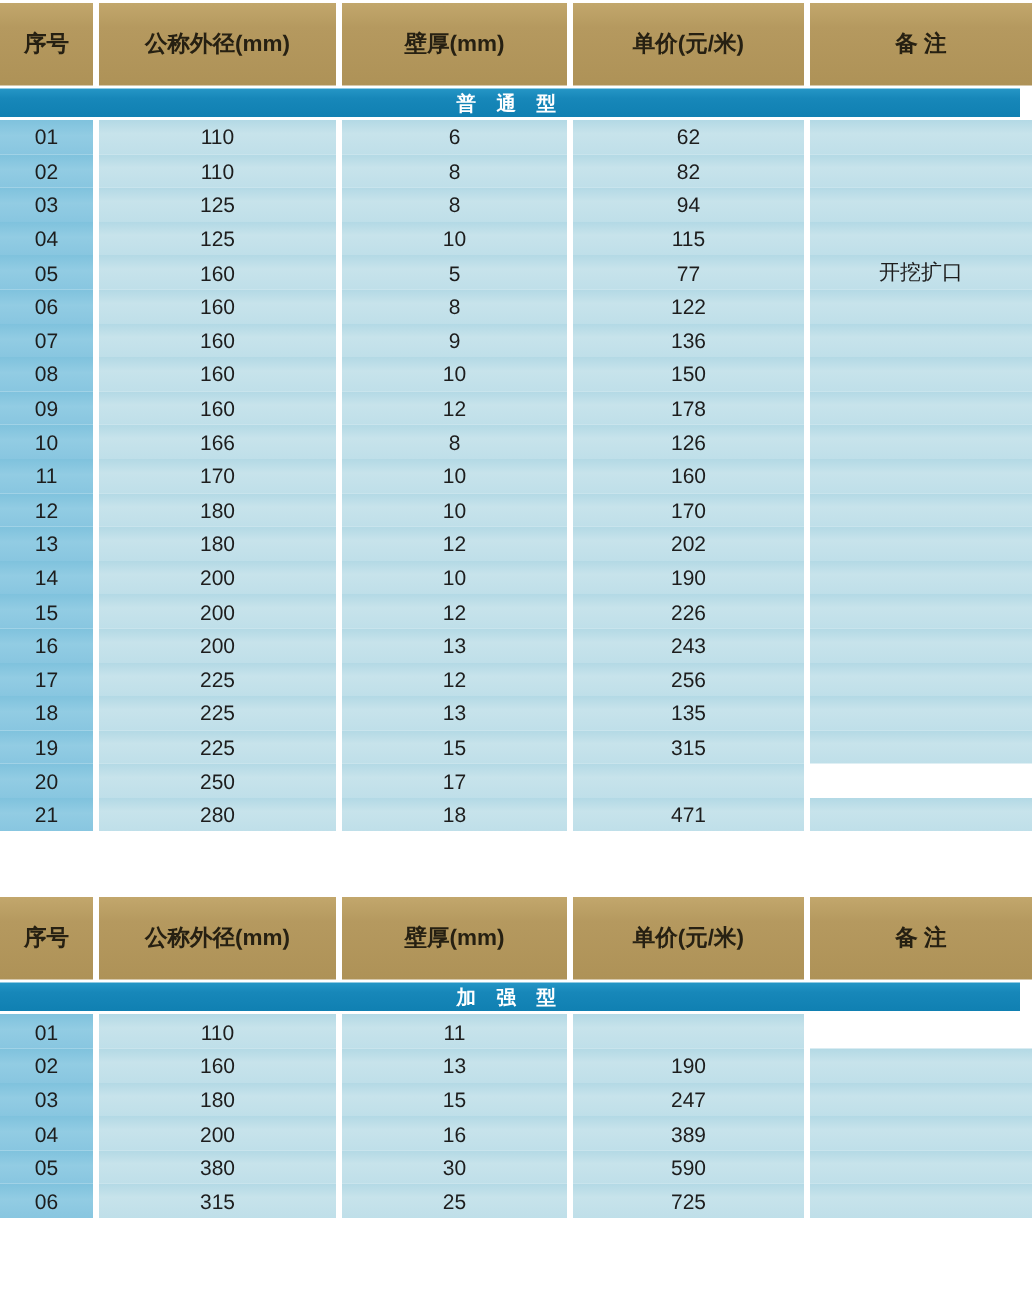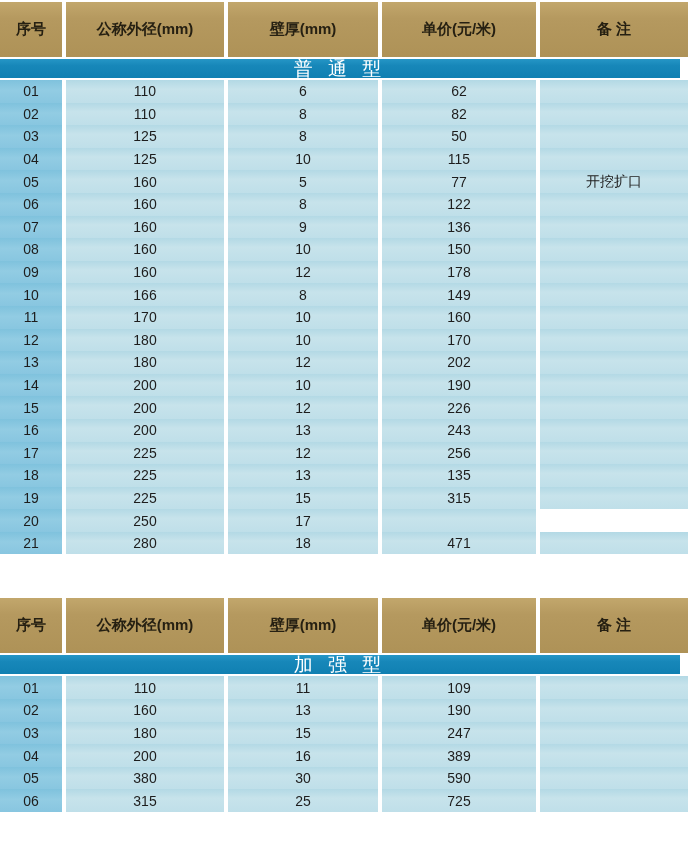--- a/index.html
+++ b/index.html
@@ -34,22 +34,22 @@
     align-items: center;
     justify-content: center;
     white-space: nowrap;
   }
   
   .band {
     height: 19px;
     margin-bottom: 2px;
     background: linear-gradient(180deg, #2596c6 0%, #1787b9 35%, #1080b2 100%);
     color: #ffffff;
-    font-size: 19px;
-    font-weight: normal;
+    font-size: 13px;
+    font-weight: bold;
     letter-spacing: 5px;
     display: flex;
     align-items: center;
     justify-content: center;
     white-space: nowrap;
   }
   
   .rows { display: flex; flex-direction: column; gap: 0; }
   .trow { }
   .cell {
@@ -95,21 +95,21 @@
           <div class="cell idx">02</div>
           <div class="cell">110</div>
           <div class="cell">8</div>
           <div class="cell">82</div>
           <div class="cell"></div>
         </div>
         <div class="grid-row trow">
           <div class="cell idx">03</div>
           <div class="cell">125</div>
           <div class="cell">8</div>
-          <div class="cell">50</div>
+          <div class="cell">94</div>
           <div class="cell"></div>
         </div>
         <div class="grid-row trow">
           <div class="cell idx">04</div>
           <div class="cell">125</div>
           <div class="cell">10</div>
           <div class="cell">115</div>
           <div class="cell"></div>
         </div>
         <div class="grid-row trow">
@@ -144,21 +144,21 @@
           <div class="cell idx">09</div>
           <div class="cell">160</div>
           <div class="cell">12</div>
           <div class="cell">178</div>
           <div class="cell"></div>
         </div>
         <div class="grid-row trow">
           <div class="cell idx">10</div>
           <div class="cell">166</div>
           <div class="cell">8</div>
-          <div class="cell">149</div>
+          <div class="cell">126</div>
           <div class="cell"></div>
         </div>
         <div class="grid-row trow">
           <div class="cell idx">11</div>
           <div class="cell">170</div>
           <div class="cell">10</div>
           <div class="cell">160</div>
           <div class="cell"></div>
         </div>
         <div class="grid-row trow">
@@ -240,21 +240,20 @@
       <div class="header-cell">壁厚(mm)</div>
       <div class="header-cell">单价(元/米)</div>
       <div class="header-cell">备 注</div>
     </div>
     <div class="band">加 强 型</div>
     <div class="rows">
         <div class="grid-row trow">
           <div class="cell idx">01</div>
           <div class="cell">110</div>
           <div class="cell">11</div>
-          <div class="cell">109</div>
           <div class="cell"></div>
         </div>
         <div class="grid-row trow">
           <div class="cell idx">02</div>
           <div class="cell">160</div>
           <div class="cell">13</div>
           <div class="cell">190</div>
           <div class="cell"></div>
         </div>
         <div class="grid-row trow">

